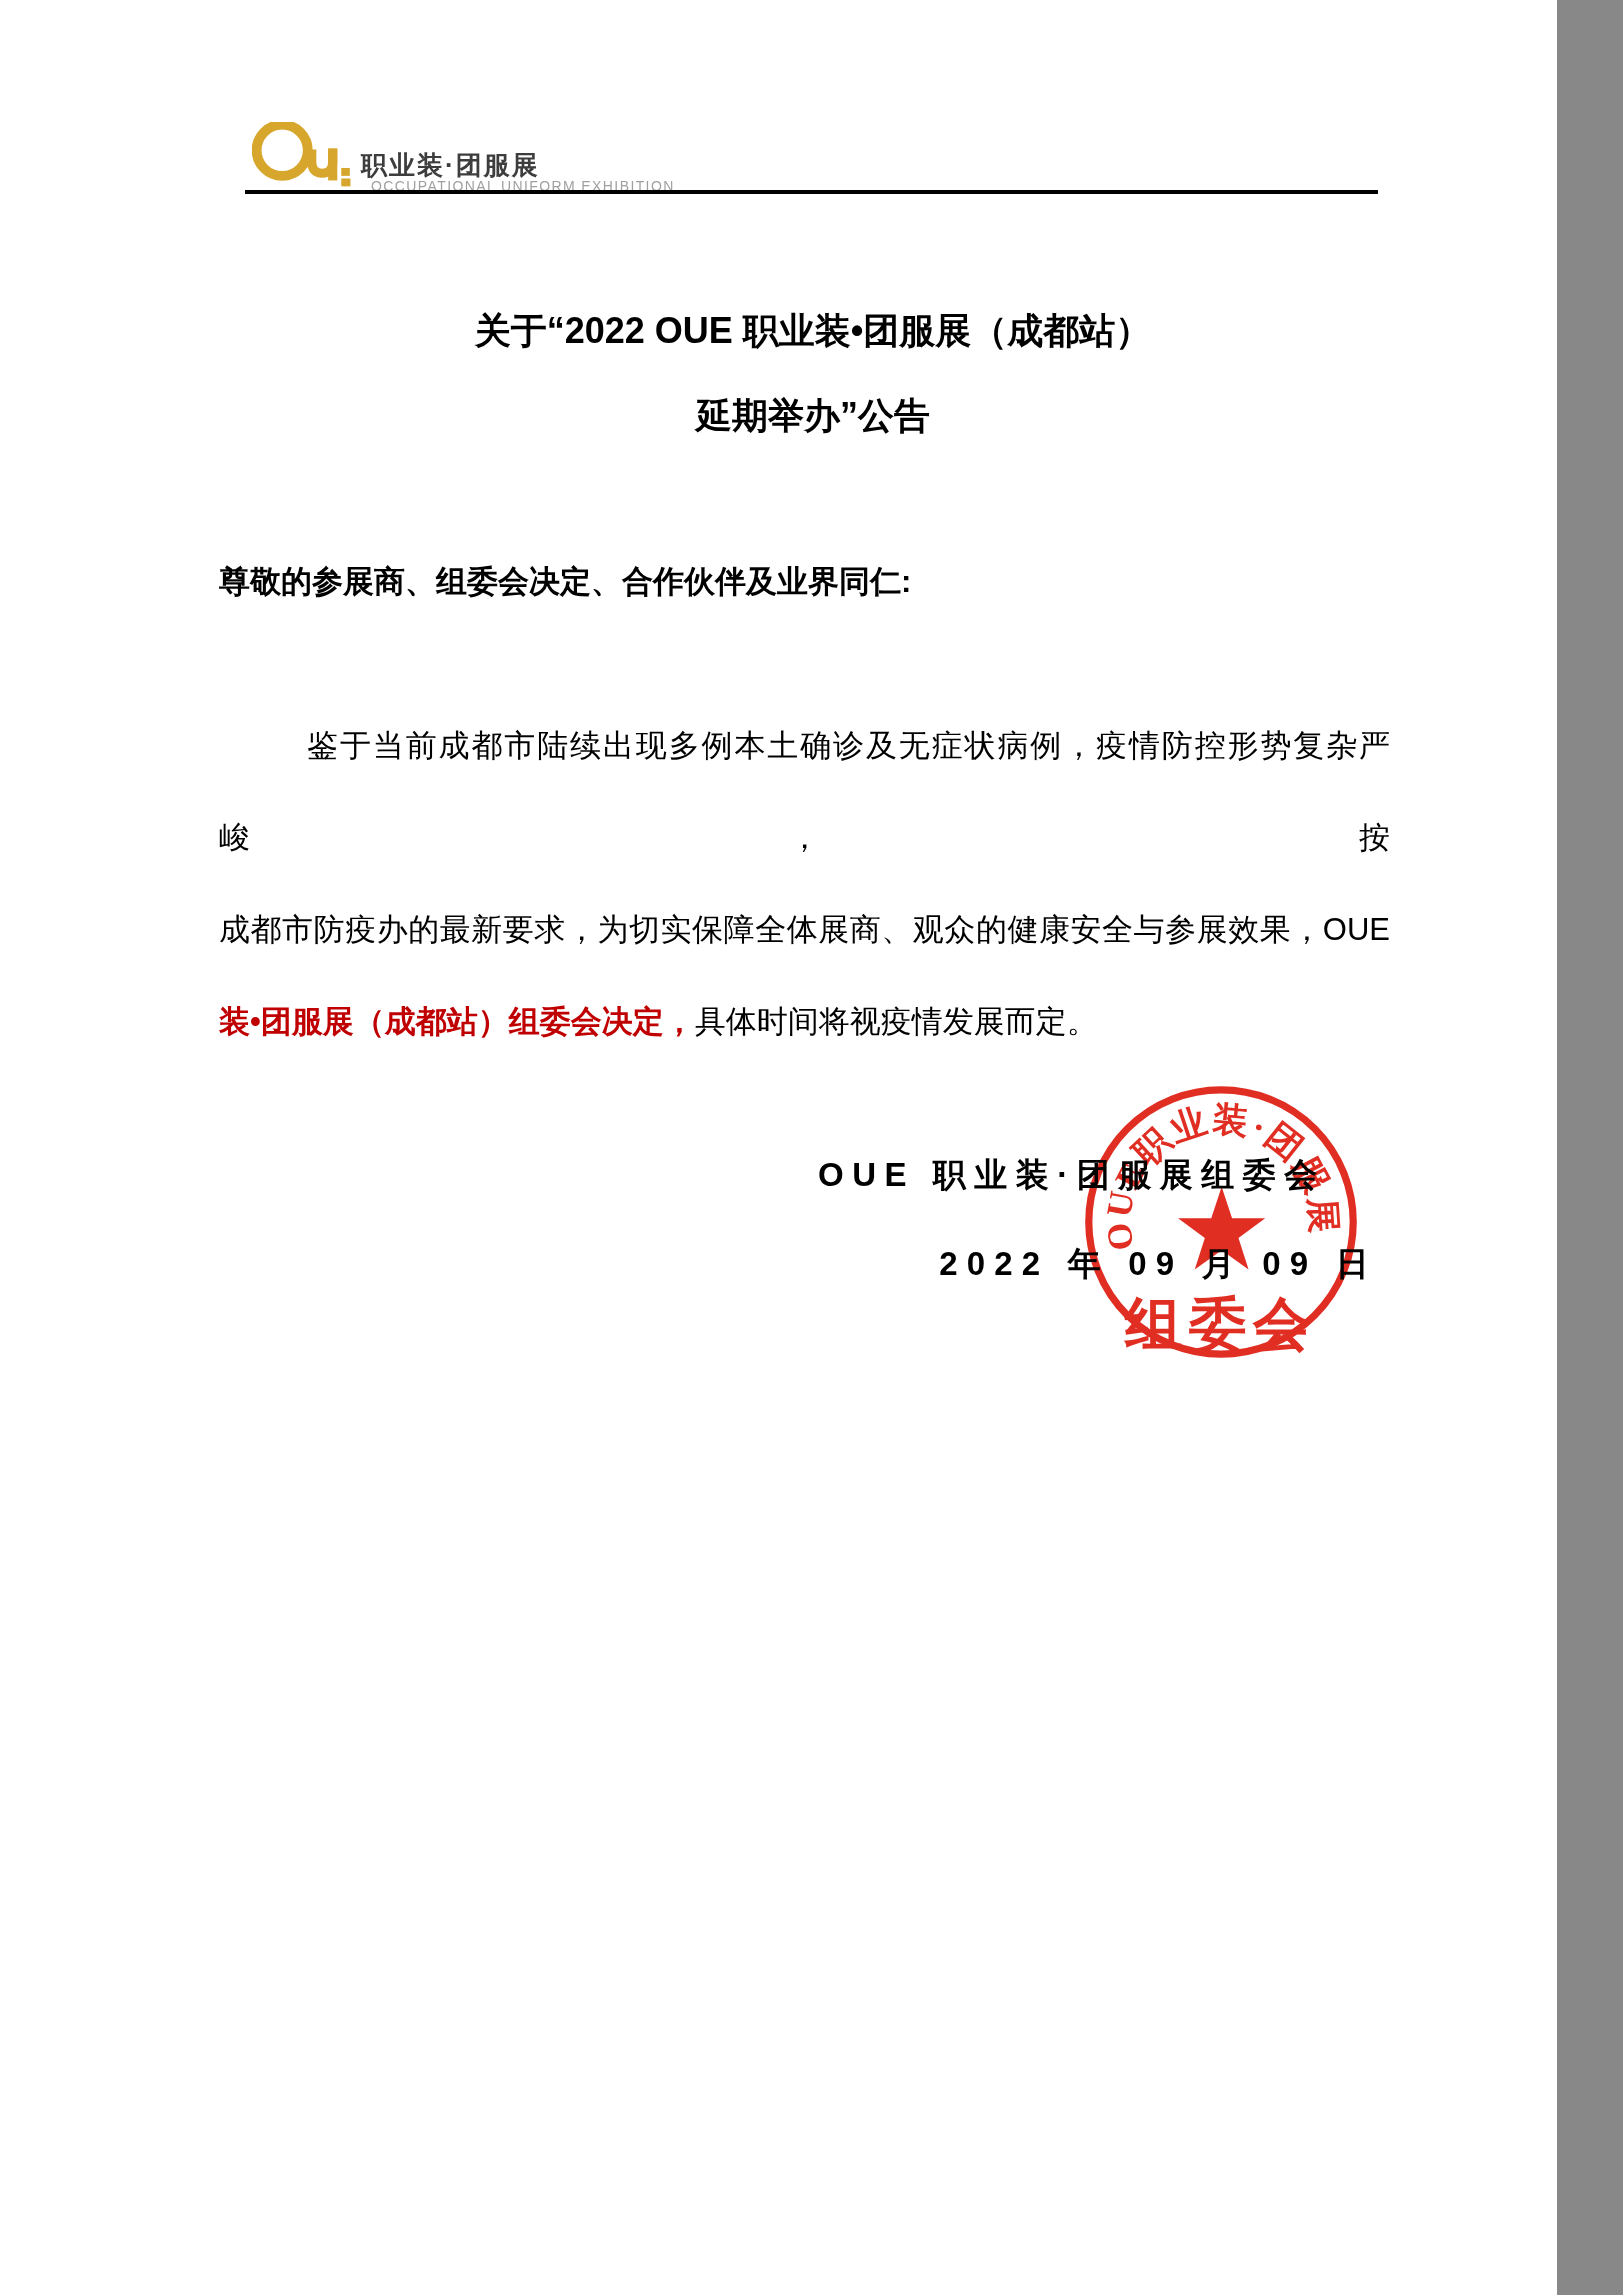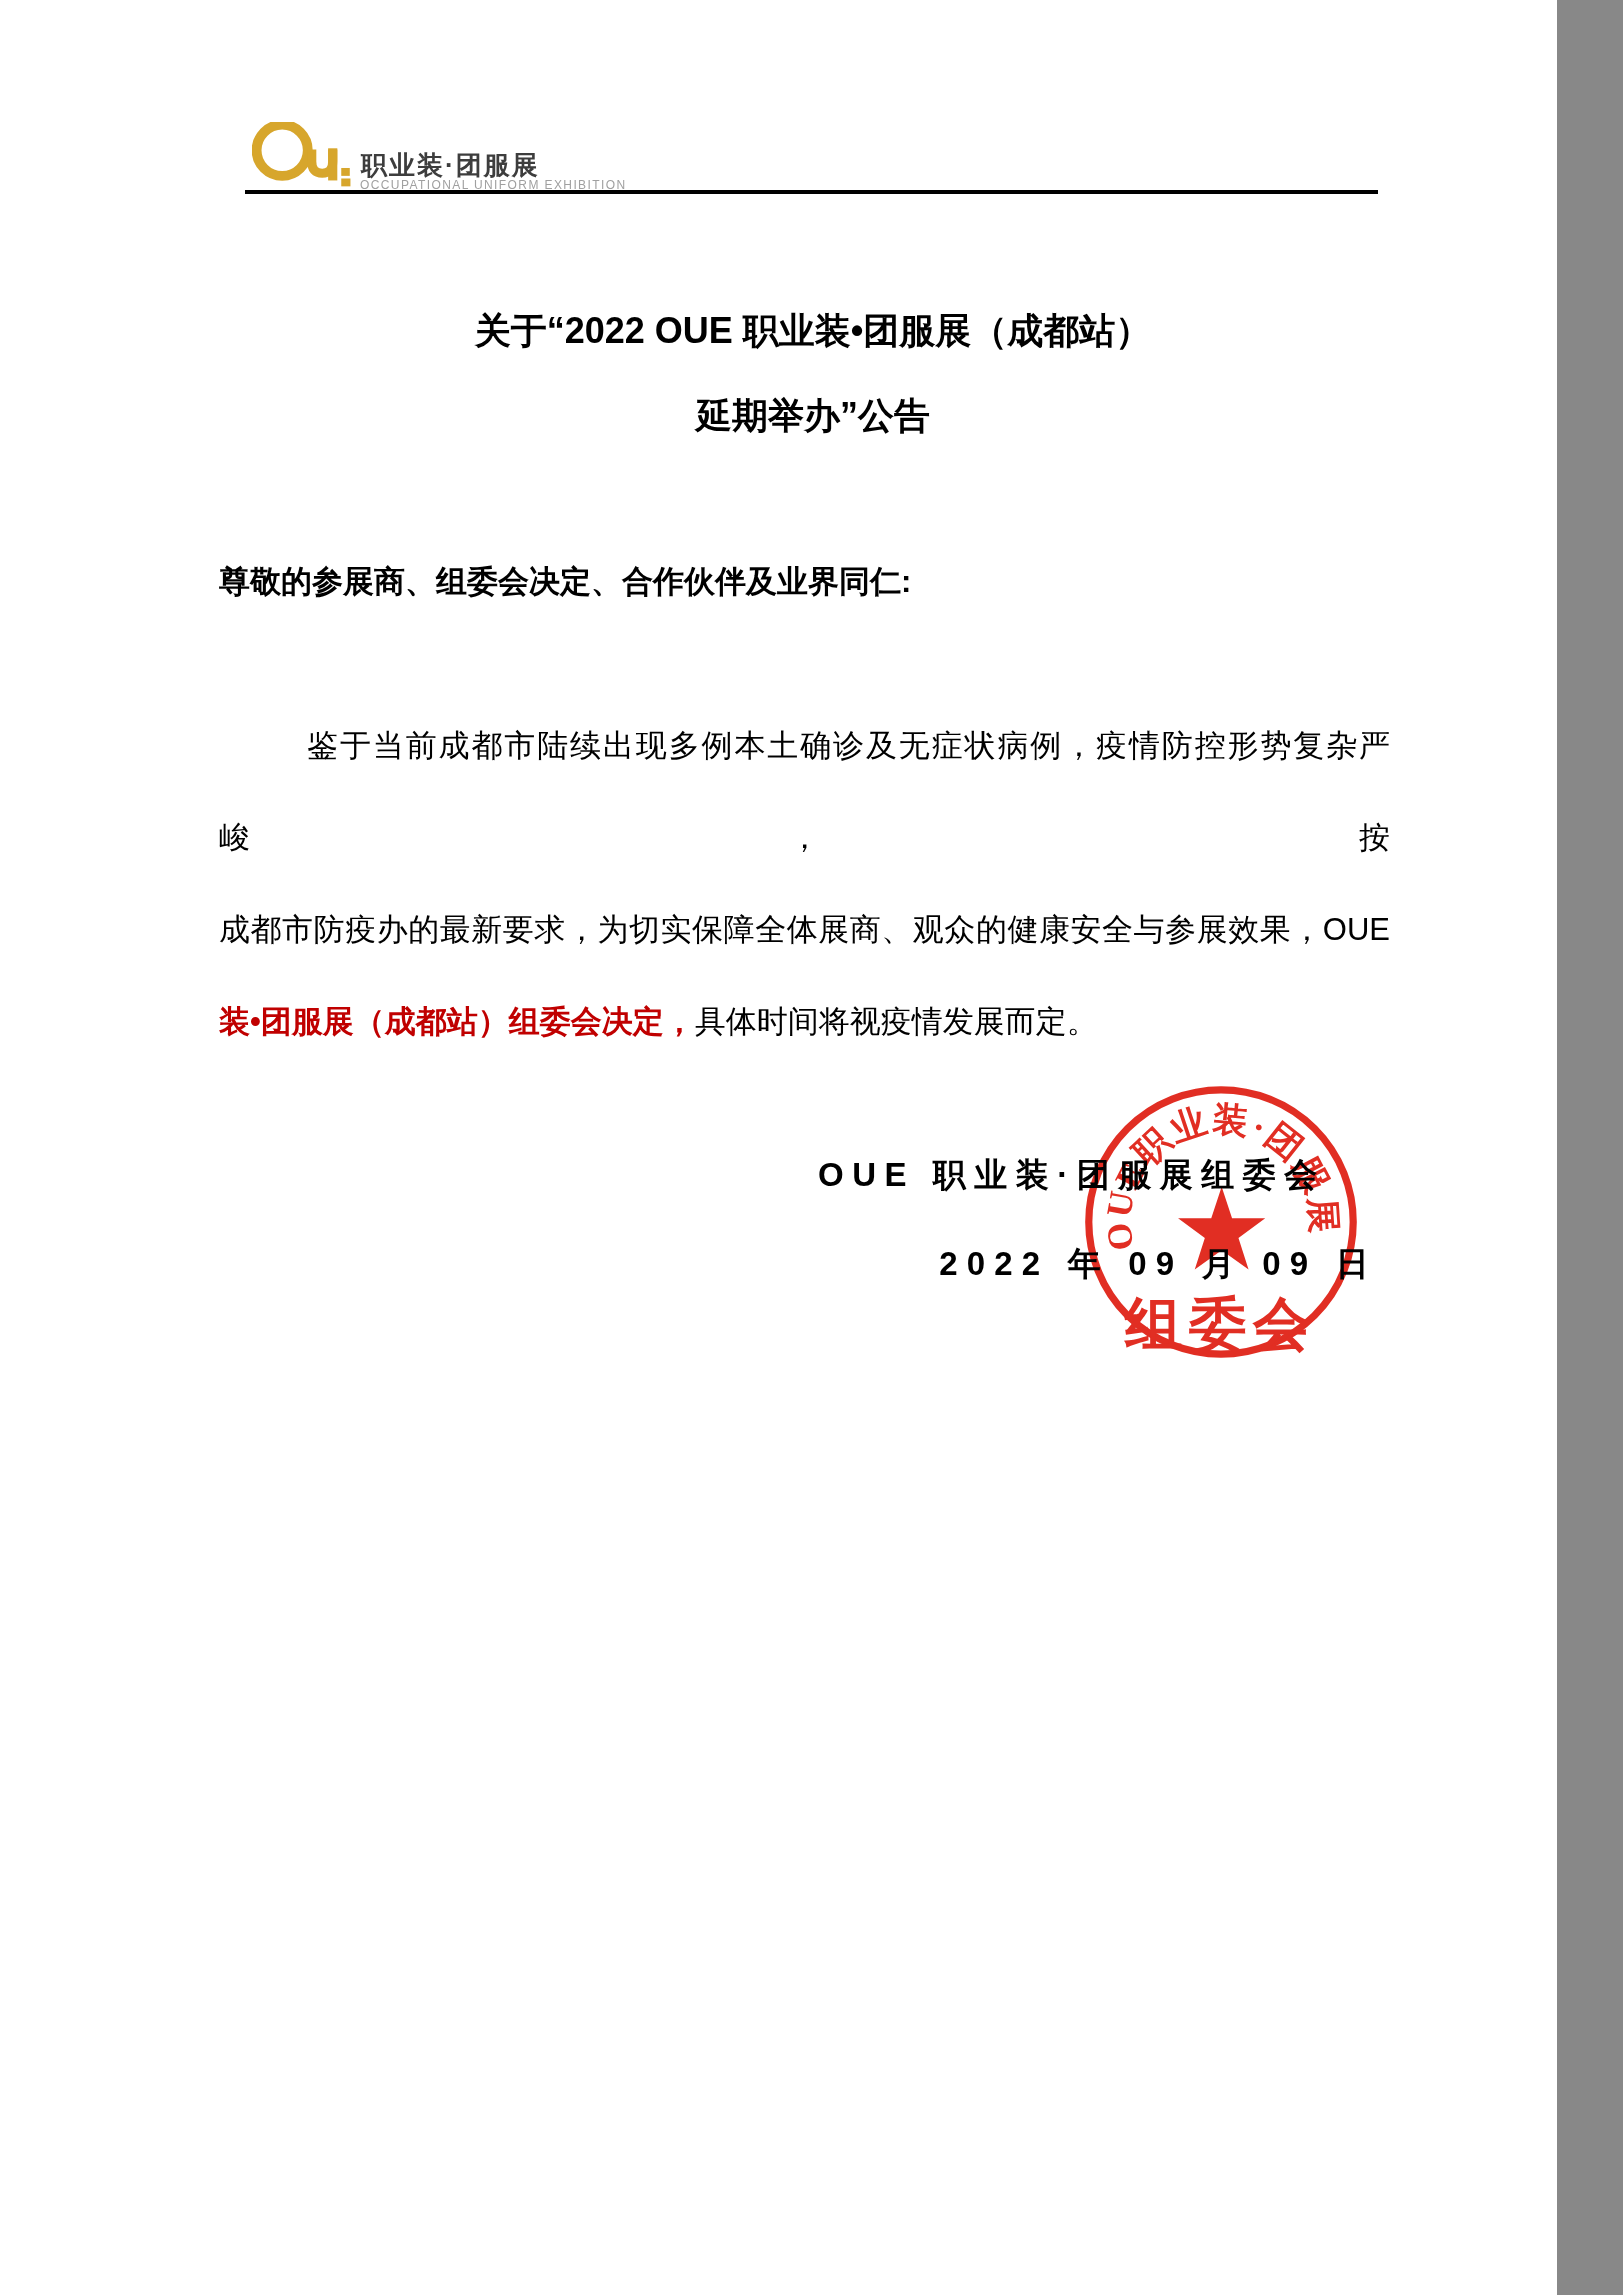--- a/index.html
+++ b/index.html
@@ -7,21 +7,21 @@
     position:relative;width:1557px;height:2295px;background:#ffffff;
     font-family:"Liberation Sans",sans-serif;color:#000;overflow:hidden;
   }
   
   .logo-mark{position:absolute;left:252px;top:122px;width:105px;height:69px;}
   .logo-cn{
     position:absolute;left:361px;top:148px;font-size:26px;font-weight:bold;
     color:#3d3d3d;letter-spacing:2px;white-space:nowrap;
   }
   .logo-en{
-    position:absolute;left:360px;top:178px;font-size:12px;color:#a0a0a0;
+    position:absolute;left:371px;top:178px;font-size:14px;color:#a0a0a0;
     letter-spacing:1.4px;white-space:nowrap;
   }
   .header-rule{position:absolute;left:245px;top:190px;width:1133px;height:3.9px;background:#000;}
   
   .title{
     position:absolute;left:219px;top:288px;width:1188px;text-align:center;
     font-size:36px;font-weight:bold;line-height:85px;
   }
   
   .salutation{

